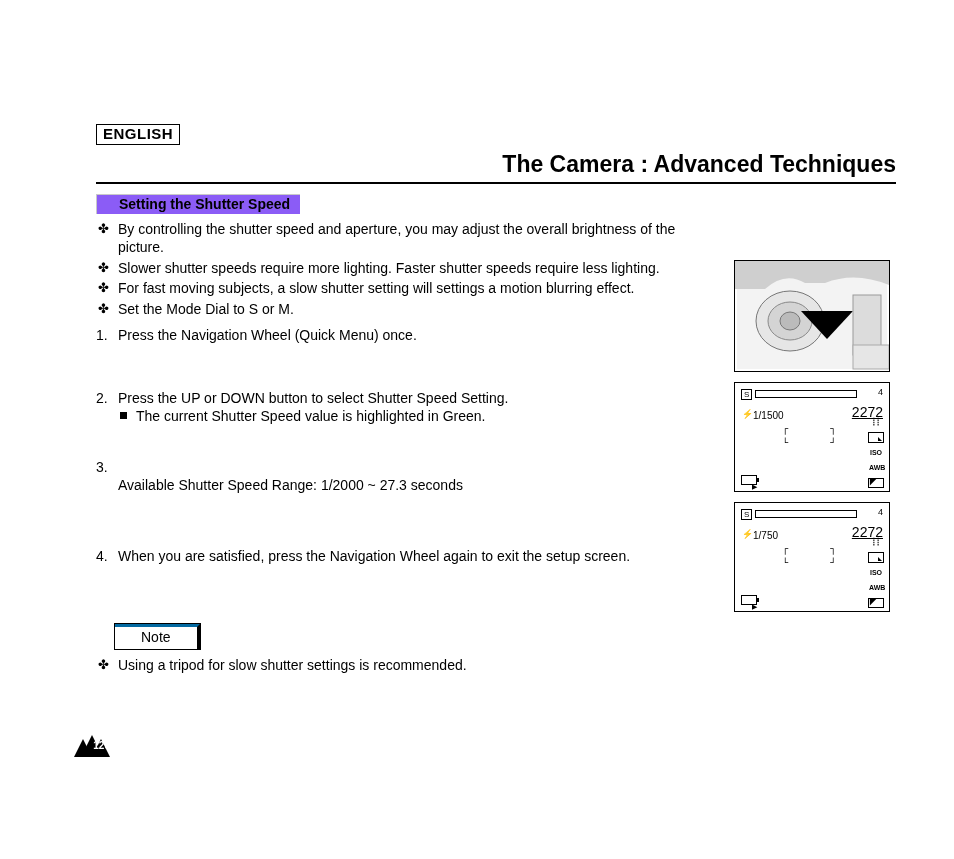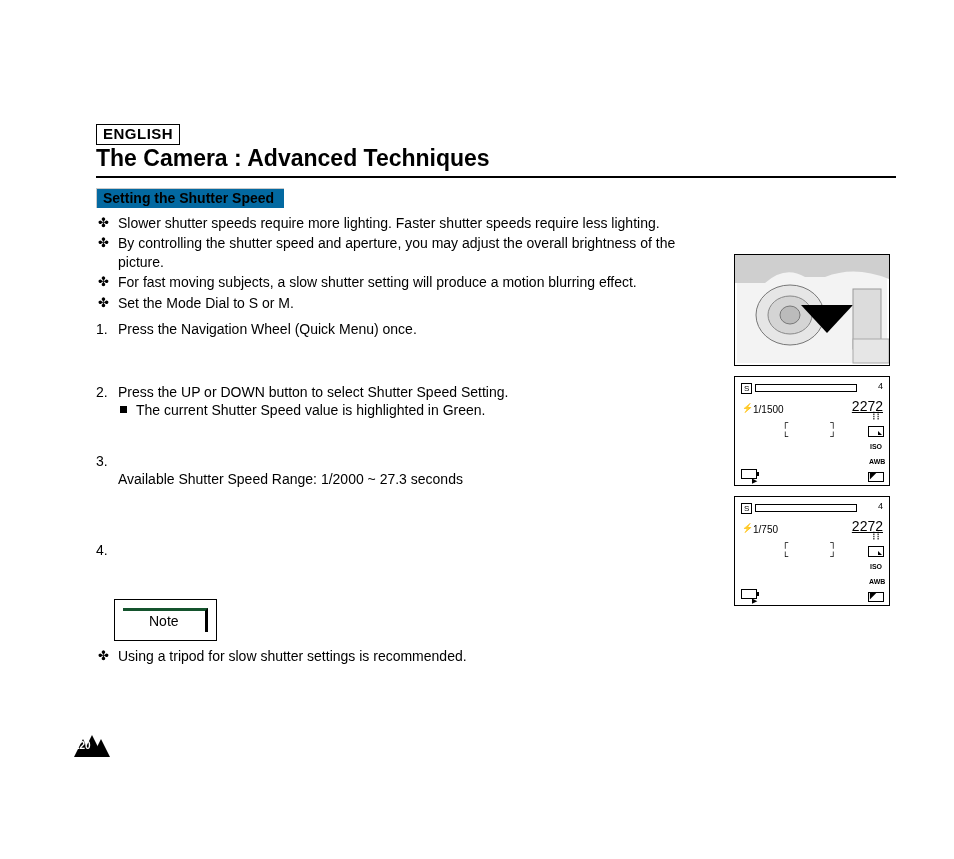--- a/index.html
+++ b/index.html
@@ -23,34 +23,36 @@
     border: 1.5px solid #000;
     padding: 0 6px 1px 6px;
     font-size: 15px;
     font-weight: bold;
     letter-spacing: 0.5px;
     line-height: 18px;
   }
   .title {
     font-size: 23px;
     font-weight: bold;
+    margin-top: 6px;
+    text-align: right;
   }
   hr.main-rule {
     border: none;
     border-top: 2px solid #000;
     margin: 4px 0 10px 0;
   }
   .section-bar {
     display: inline-block;
-    background: #0369a1;
+    background: #8b5cf6;
     border-top: 1px solid #c9c9c9;
     border-left: 1px solid #c9c9c9;
     font-size: 14px;
     font-weight: bold;
-    padding: 1px 10px 2px 6px;
+    padding: 1px 10px 2px 22px;
   }
   .content {
     font-size: 14px;
     line-height: 1.32;
   }
   .two-col {
     display: flex;
     align-items: flex-start;
   }
   .left-col { flex: 1; padding-right: 18px; }
@@ -102,33 +104,33 @@
     background: #000;
   }
   .note-box {
     display: inline-block;
     border: 1px solid #000;
     margin-left: 18px;
     margin-top: 58px;
   }
   .note-inner {
     display: block;
-    border-top: 3px solid #14532d;
+    border-top: 3px solid #0369a1;
     border-right: 3px solid #000;
-    margin: 8px;
+    margin: 0;
     padding: 1px 26px 2px 26px;
     font-size: 14px;
   }
   .page-badge {
     position: absolute;
     left: 74px;
     bottom: 100px;
     width: 36px;
     height: 24px;
-    text-align: left;
+    text-align: right;
   }
   .page-badge svg { display: block; }
   .page-badge .pn {
     position: absolute;
     left: 0; right: 0; top: 5px;
     color: #fff;
     font-size: 10px;
     font-weight: bold;
   }
   
@@ -213,23 +215,23 @@
 
   <div class="title">The Camera : Advanced Techniques</div>
   <hr class="main-rule">
 
   <div class="section-bar">Setting the Shutter Speed</div>
 
   <div class="content two-col">
     <div class="left-col">
 
       <ul class="bullets">
+        <li>By controlling the shutter speed and aperture, you may adjust the overall brightness of the picture.</li>
         <li>Slower shutter speeds require more lighting. Faster shutter speeds require less lighting.</li>
-        <li>By controlling the shutter speed and aperture, you may adjust the overall brightness of the picture.</li>
-        <li>For fast moving subjects, a slow shutter setting will produce a motion blurring effect.</li>
+        <li>For fast moving subjects, a slow shutter setting will settings a motion blurring effect.</li>
         <li>Set the Mode Dial to S or M.</li>
       </ul>
 
       <ol class="steps">
         <li class="sp1">
           <span class="num">1.</span>
           <span>Press the Navigation Wheel (Quick Menu) once.</span>
         </li>
         <li class="sp2">
           <span class="num">2.</span>
@@ -239,20 +241,21 @@
             <span>The current Shutter Speed value is highlighted in Green.</span>
           </div>
         </li>
         <li class="sp3">
           <span class="num">3.</span>
           <br>
           <span>Available Shutter Speed Range: 1/2000 ~ 27.3 seconds</span>
         </li>
         <li>
           <span class="num">4.</span>
+          <span>When you are satisfied, press the Navigation Wheel again to exit the setup screen.</span>
         </li>
       </ol>
 
       <div class="note-box">
         <span class="note-inner">Note</span>
       </div>
 
       <ul class="bullets" style="">
         <li>Using a tripod for slow shutter settings is recommended.</li>
       </ul>

